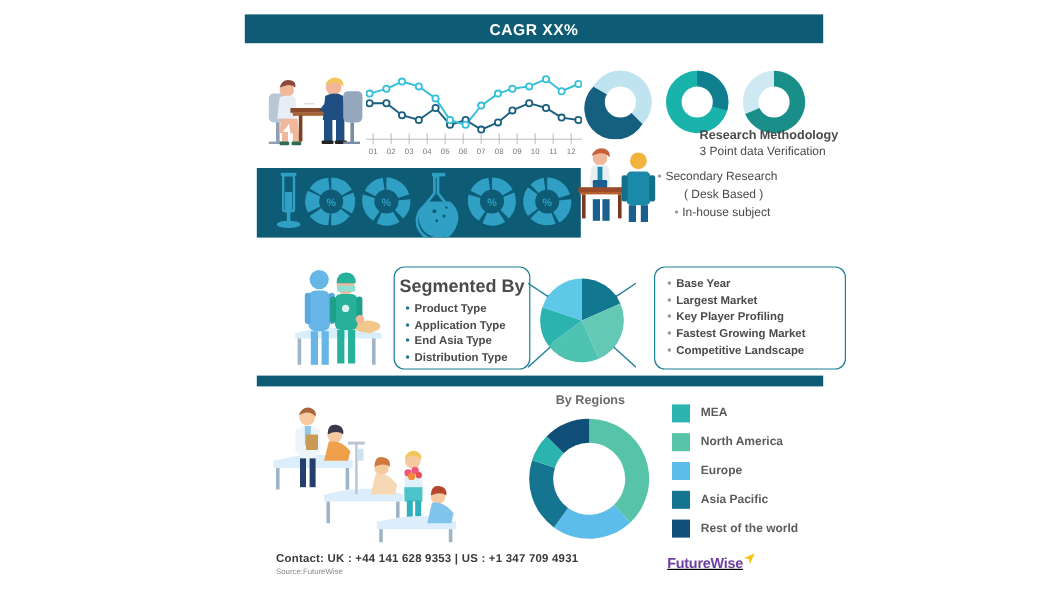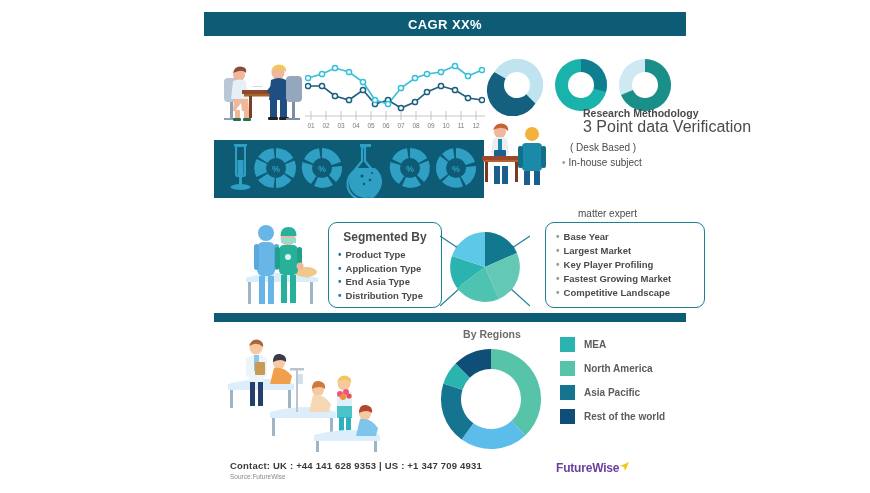--- a/index.html
+++ b/index.html
@@ -50,21 +50,21 @@
   .linechart { position: absolute; left: 105px; top: 0; width: 180px; height: 74px; }
 
   .donut-group { position: absolute; left: 285px; top: -2px; width: 200px; height: 62px; }
 
   .rm-text { position: absolute; left: 350px; top: 50px; width: 145px; margin-left: 33px; }
   .rm-title {
     font-size: 10.5px; font-weight: bold; color: #4a4a4a; line-height: 14px;
     white-space: nowrap;
   }
   .rm-sub {
-    font-size: 16px; color: #4a4a4a; line-height: 14px; white-space: nowrap;
+    font-size: 10px; color: #4a4a4a; line-height: 14px; white-space: nowrap;
   }
 
   
   .lab-band {
     position: absolute; left: 14px; top: 140px; width: 270px; height: 58px;
     background: #0d5b75;
   }
   .lab-band svg { display: block; }
 
   
@@ -82,21 +82,21 @@
 
   
   .seg-illus { position: absolute; left: 32px; top: 216px; width: 100px; height: 92px; }
 
   .seg-box {
     position: absolute; left: 128px; top: 222px; width: 112px; height: 84px;
     border: 1.4px solid #1d7f96; border-radius: 9px;
     background: #ffffff;
   }
   .seg-title {
-    font-size: 12px; font-weight: bold; color: #4a4a4a;
+    font-size: 15px; font-weight: bold; color: #4a4a4a;
     text-align: center; margin-top: 7px;
   }
   .seg-ul { margin: 4px 0 0 9px; padding: 0; }
   .seg-ul li {
     list-style: none; font-size: 9.5px; font-weight: bold; color: #4a4a4a;
     line-height: 13.5px; white-space: nowrap;
   }
   .seg-ul li .bul { color: #1d7f96; margin-right: 4px; font-size: 10px; }
 
   .pie-wrap { position: absolute; left: 240px; top: 210px; width: 90px; height: 102px; }
@@ -144,21 +144,21 @@
     position: absolute; left: 30px; top: 460px;
     font-size: 9.5px; color: #3a3a3a; font-weight: bold; white-space: nowrap;
     letter-spacing: 0.2px;
   }
   .footer-source {
     position: absolute; left: 30px; top: 473px;
     font-size: 6.5px; color: #8a8a8a; white-space: nowrap;
   }
   .brand {
     position: absolute; left: 356px; top: 459px;
-    display: flex; align-items: center;
+    display: flex; align-items: flex-end; text-decoration: underline;
   }
   .brand-name {
     font-size: 12px; font-weight: bold; color: #6b3fa0;
     letter-spacing: -0.2px;
   }
   .brand-arrow { margin-left: 1px; margin-top: -1px; }
 </style>
 </head>
 <body>
 
@@ -393,20 +393,21 @@
       <circle cx="52" cy="18" r="7" fill="#f2b33d"></circle>
       <rect x="42" y="27" width="20" height="28" rx="4" fill="#1b8aa8"></rect>
       <rect x="38" y="30" width="5" height="22" rx="2" fill="#14708a"></rect>
       <rect x="61" y="30" width="5" height="22" rx="2" fill="#14708a"></rect>
       <rect x="44" y="55" width="6" height="14" fill="#1b5f8e"></rect>
       <rect x="54" y="55" width="6" height="14" fill="#1b5f8e"></rect>
     </svg>
   </div>
 
   <div class="method-list">
+    <div class="mi"><span class="bul">•</span><span>Secondary Research</span></div>
     <div class="mi ml-ind1"><span>( Desk Based )</span></div>
     <div class="mi ml-ind2"><span class="bul">•</span><span>In-house subject</span></div>
     <div class="mi ml-ind3"><span>matter expert</span></div>
     <div class="mi ml-ind4"><span>example: Doctors etc</span></div>
   </div>
 
   <div class="seg-illus">
     <svg viewBox="0 0 100 92" width="100" height="92">
 
       <path d="M14 62 q30 -10 72 0 l0 4 l-72 0 z" fill="#d8eefb"></path>
@@ -562,20 +563,24 @@
   <div class="legend">
     <div class="legend-row">
       <span class="legend-swatch" style="background:#2bb3b0"></span>
       <span class="legend-label">MEA</span>
     </div>
     <div class="legend-row">
       <span class="legend-swatch" style="background:#57c3a8"></span>
       <span class="legend-label">North America</span>
     </div>
     <div class="legend-row">
+      <span class="legend-swatch" style="background:#5cbdea"></span>
+      <span class="legend-label">Europe</span>
+    </div>
+    <div class="legend-row">
       <span class="legend-swatch" style="background:#15748f"></span>
       <span class="legend-label">Asia Pacific</span>
     </div>
     <div class="legend-row">
       <span class="legend-swatch" style="background:#0f4f77"></span>
       <span class="legend-label">Rest of the world</span>
     </div>
   </div>
 
   <div class="footer-contact">Contact:  UK : +44 141 628 9353  |  US :  +1 347 709 4931</div>

